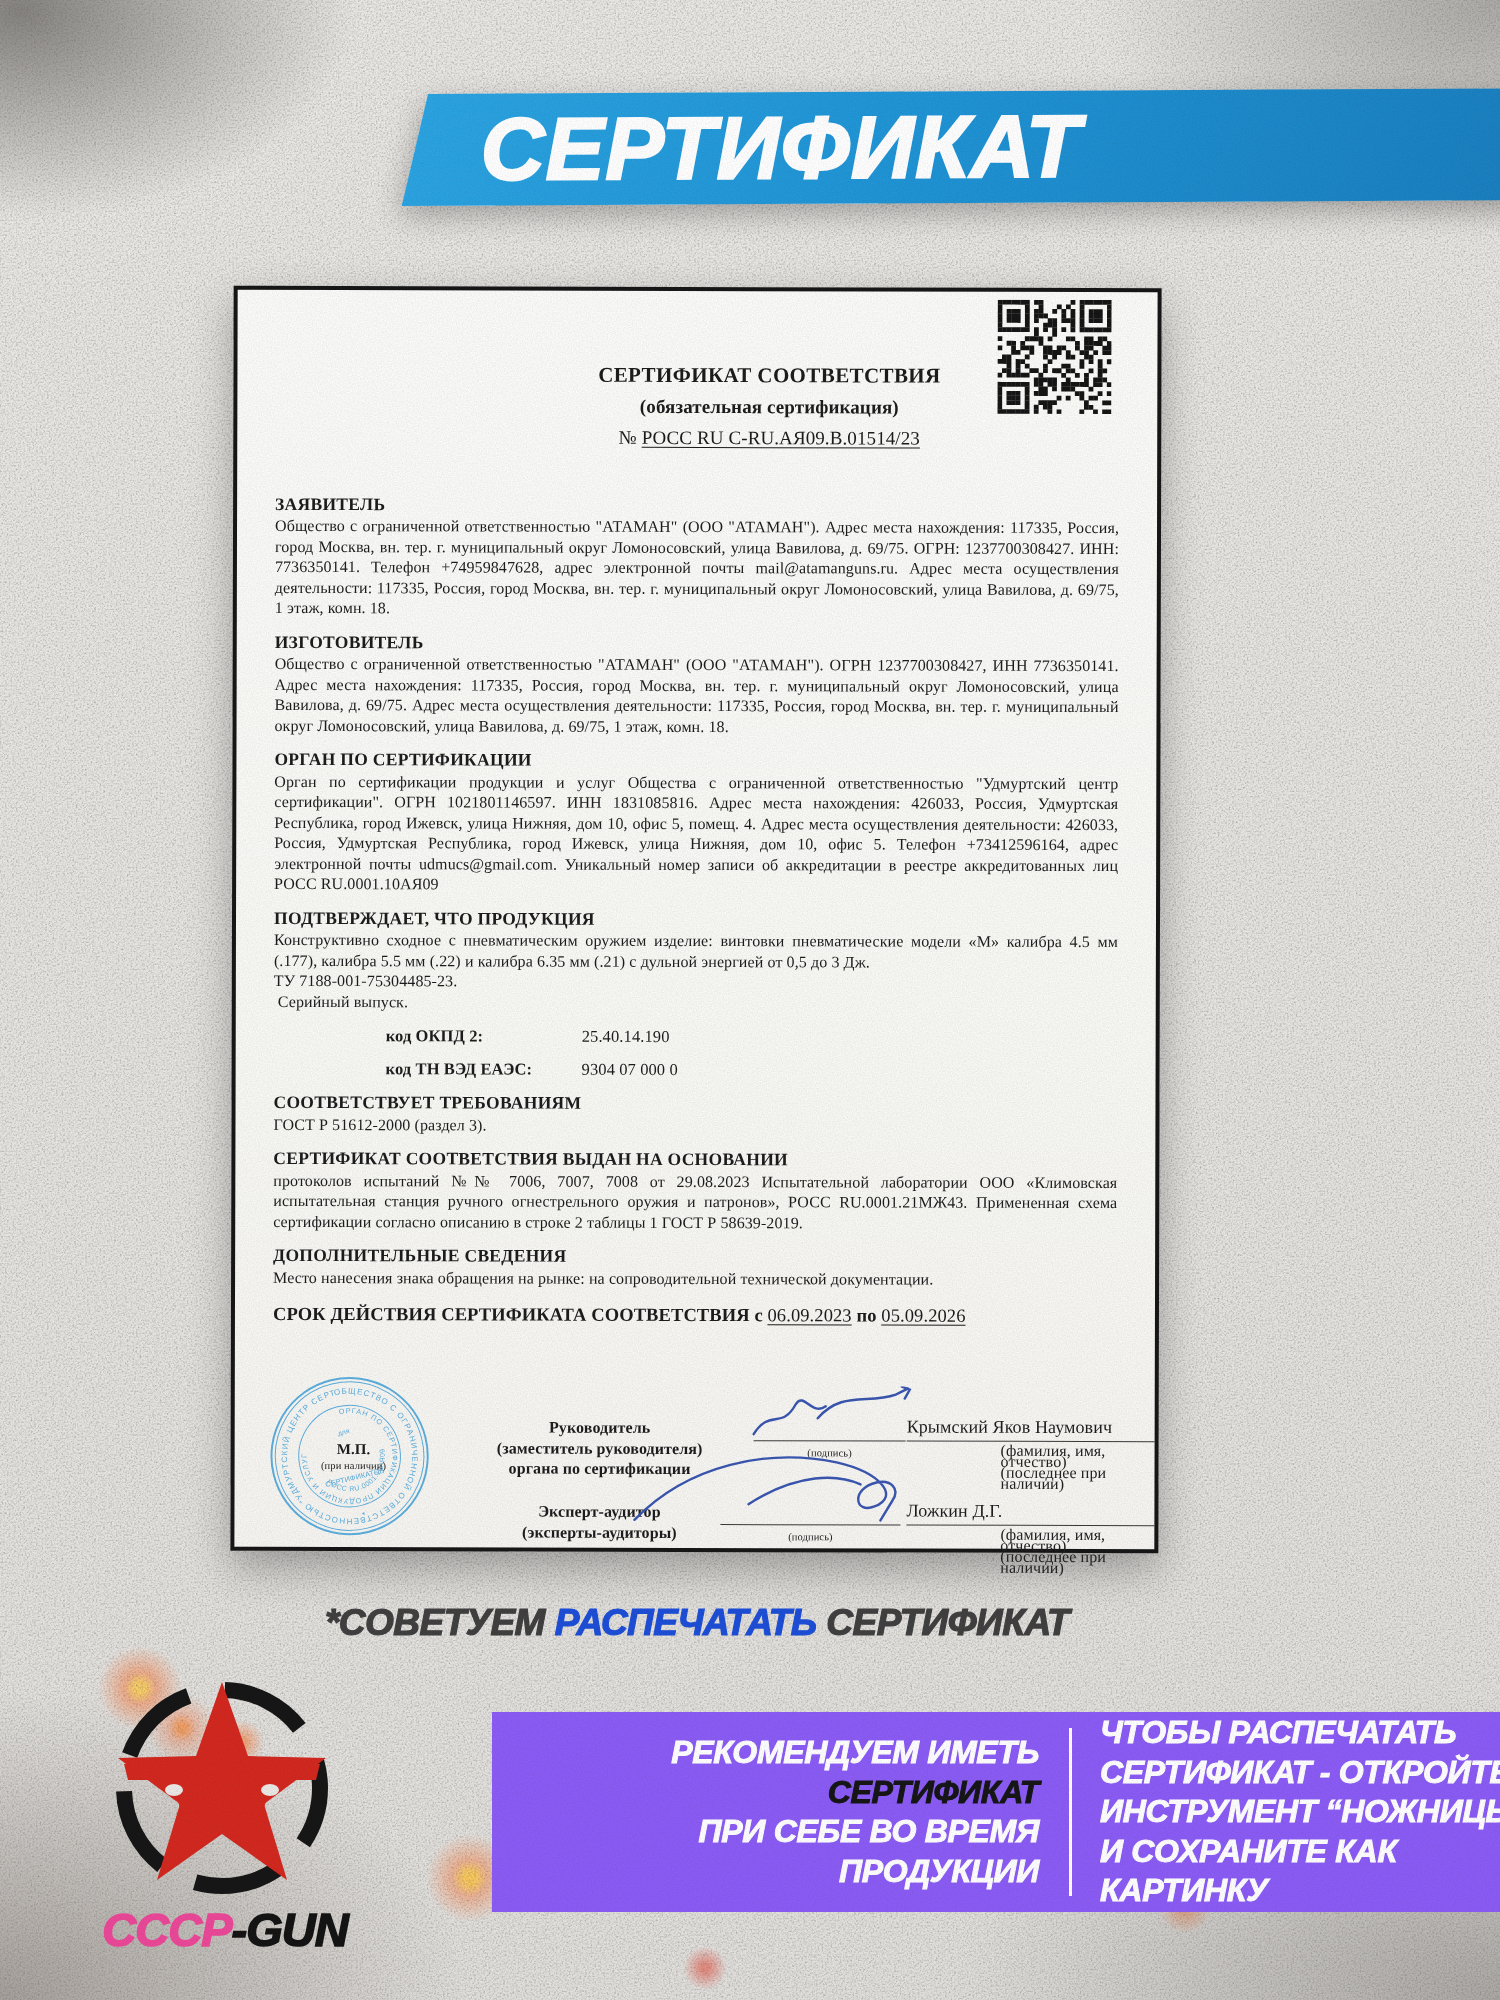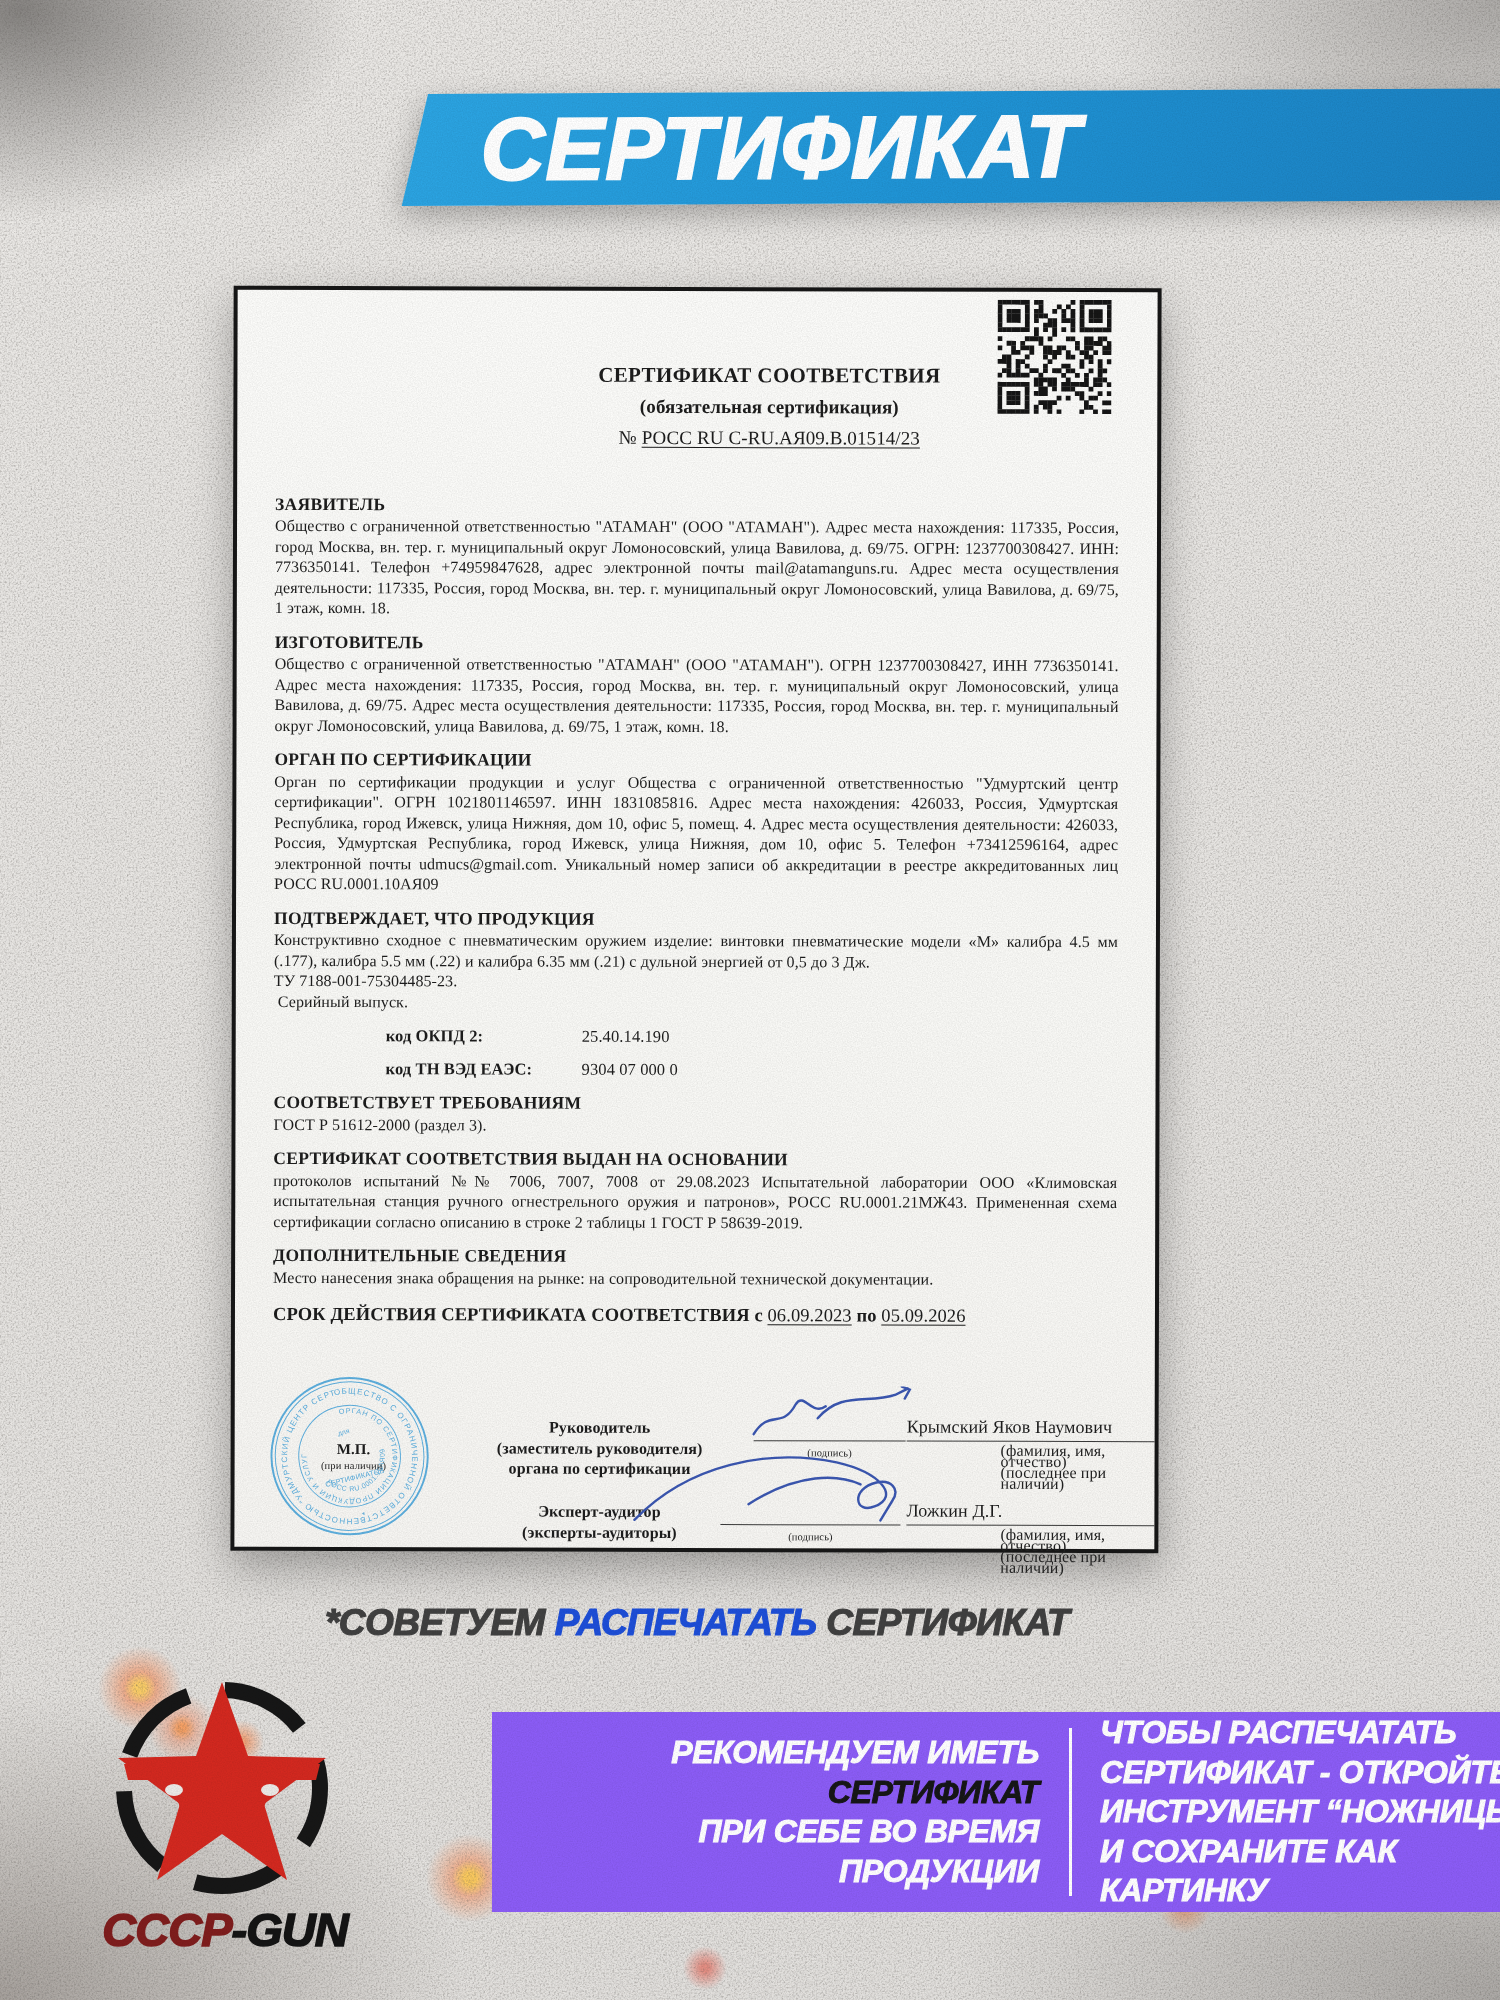--- a/index.html
+++ b/index.html
@@ -111,21 +111,21 @@
   .advice .red{color:#1d4ed8;}
 
   
   .emblem{position:absolute;left:102px;top:1668px;width:240px;height:240px;z-index:3;}
   .brand{
     position:absolute;left:80px;top:1902px;width:290px;z-index:3;text-align:center;
     font-family:"Liberation Sans","DejaVu Sans",sans-serif;font-weight:700;font-style:italic;
     font-size:47px;letter-spacing:-1px;white-space:nowrap;
   }
   .brand span{-webkit-text-stroke:1.6px currentColor;}
-  .brand .red{color:#7f1d1d;}
+  .brand .red{color:#ec4899;}
   .brand .blk{color:#141414;}
 
   .redbox{
     position:absolute;left:492px;top:1712px;width:1008px;height:200px;z-index:3;
     background:#8b5cf6;display:flex;align-items:center;box-sizing:border-box;
     font-family:"Liberation Sans","DejaVu Sans",sans-serif;font-weight:700;font-style:italic;
     font-size:32px;line-height:39.5px;color:#fff;letter-spacing:-.3px;
   }
   .redbox .col{-webkit-text-stroke:1px currentColor;white-space:nowrap;}
   .col-left{flex:1;text-align:right;padding-right:30px;}

